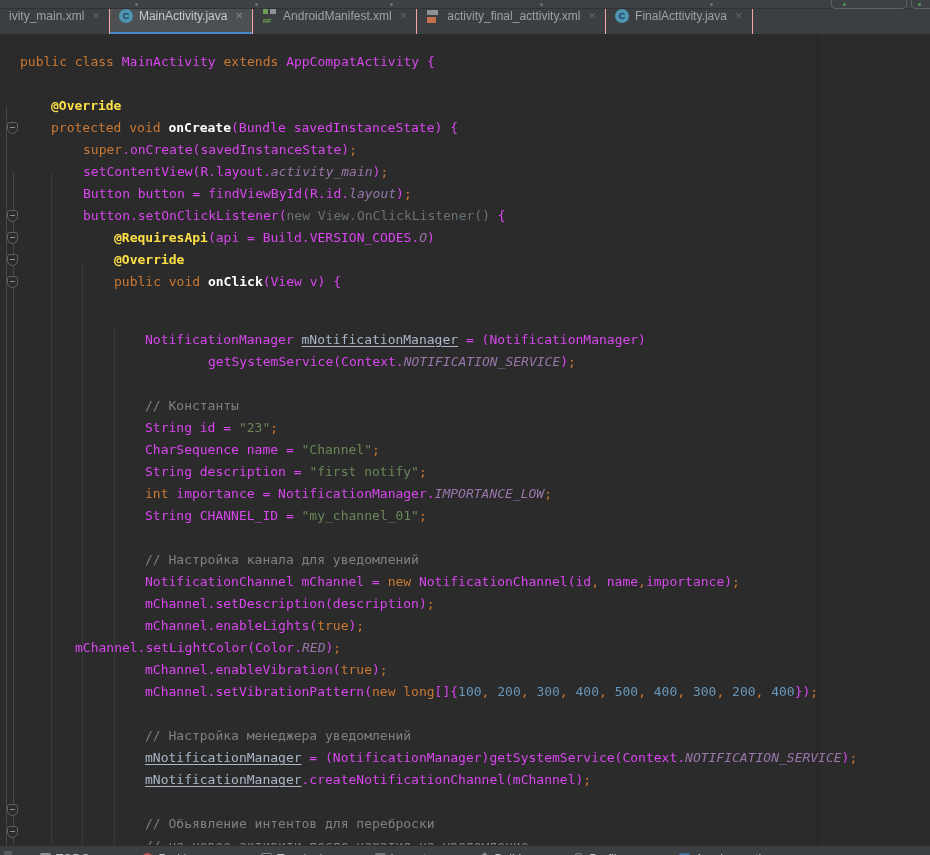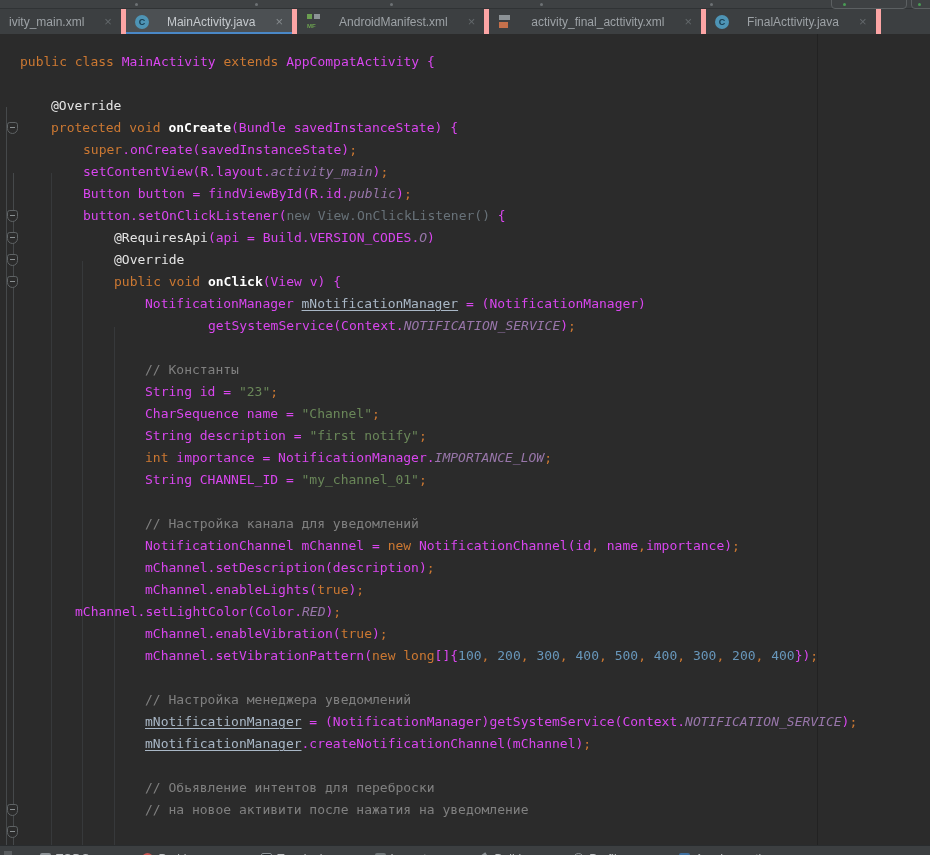--- a/index.html
+++ b/index.html
@@ -7,21 +7,21 @@
        font-family:"Liberation Sans",sans-serif;-webkit-font-smoothing:antialiased;}
 
   
   #toolbar-strip{position:absolute;left:0;top:0;width:930px;height:8px;background:#3E4143;border-bottom:1px solid #303335;}
   .strip-dot{position:absolute;top:3px;width:3px;height:3px;border-radius:50%;background:#6e7275;}
   .strip-dot.green{background:#499C54;}
   .strip-outline{position:absolute;top:-4px;height:11px;border:1px solid #5C6062;border-radius:4px;background:transparent;}
 
   
   #tabbar{position:absolute;left:0;top:9px;width:930px;height:25px;background:#3C3F41;border-bottom:1px solid #2a2d2f;display:flex;align-items:stretch;}
-  .tab{position:relative;display:flex;align-items:center;gap:18px;padding:0 9px;border-right:5px solid #fca5a5;
+  .tab{position:relative;display:flex;gap:6px;padding:0 9px;border-right:1px solid #fca5a5;
        color:#9DA2A6;font-size:12px;cursor:default;white-space:nowrap;}
   .tab.active{background:#4C5053;color:#C5C9CD;}
   .tab.active::after{content:"";position:absolute;left:0;right:0;bottom:-1px;height:3px;background:#4A88C7;}
   .tab .close{color:#63686b;font-size:13px;margin-left:2px;line-height:1;}
   .tab.active .close{color:#868b8e;}
   .ticon{width:15px;height:15px;flex:0 0 auto;position:relative;display:inline-flex;align-items:center;justify-content:center;}
   .ticon.class-icon{border-radius:50%;background:#4E94B5;color:#15384C;font-size:9px;font-weight:bold;width:14px;height:14px;}
   .ticon.manifest-icon{background:transparent;}
   .ticon.manifest-icon::before{content:"";position:absolute;left:1px;top:0;width:5px;height:5px;background:#6B9E50;}
   .ticon.manifest-icon::after{content:"MF";position:absolute;left:1px;bottom:0;font-size:6px;font-weight:bold;color:#6B9E50;letter-spacing:0;}
@@ -63,21 +63,21 @@
   .sb-icon.build-icon::before{content:"";position:absolute;left:1px;top:1px;width:7px;height:4px;background:#8C9296;transform:rotate(-35deg);}
   .sb-icon.build-icon::after{content:"";position:absolute;left:5px;top:4px;width:2px;height:7px;background:#8C9296;transform:rotate(-35deg);}
   .sb-icon.profiler-icon{border-radius:50%;border:1px solid #8C9296;box-sizing:border-box;}
   .sb-icon.profiler-icon::after{content:"";position:absolute;left:4px;top:2px;width:1px;height:4px;background:#8C9296;transform:rotate(40deg);}
   .sb-icon.app-inspection-icon{background:#3E6FA0;}
   .sb-icon.app-inspection-icon::after{content:"";position:absolute;left:2px;top:2px;right:2px;bottom:2px;
        background:linear-gradient(#3E6FA0 0 0),#cfe0ef;background-size:100% 100%;
        box-shadow:inset 0 0 0 1px #cfe0ef;}
   #sb-stub{position:absolute;left:4px;top:5px;width:8px;height:10px;background:#6e7275;opacity:.6;}
 </style>
-<style>.tk-k{color:#CC7832;}.tk-t{color:#d946ef;}.tk-m{color:#ffffff;}.tk-a{color:#e5e5e5;}.tk-s{color:#6A8759;}.tk-n{color:#6897BB;}.tk-c{color:#808080;}.tk-f{color:#9876AA;}.tk-d{color:#72737A;}.tk-g{color:#687279;}.tk-u{color:#A9B7C6;}.tk-sc{color:#CC7832;}.tk-m{font-weight:bold;}.tk-f{font-style:italic;}.tk-u{text-decoration:underline;text-underline-offset:2px;}</style></head>
+<style>.tk-k{color:#CC7832;}.tk-t{color:#d946ef;}.tk-m{color:#ffffff;}.tk-a{color:#fde047;font-weight:bold;}.tk-s{color:#6A8759;}.tk-n{color:#6897BB;}.tk-c{color:#808080;}.tk-f{color:#9876AA;}.tk-d{color:#72737A;}.tk-g{color:#687279;}.tk-u{color:#A9B7C6;}.tk-sc{color:#CC7832;}.tk-m{font-weight:bold;}.tk-f{font-style:italic;}.tk-u{text-decoration:underline;text-underline-offset:2px;}</style></head>
 <body>
 
 <div id="app">
 
   <div id="toolbar-strip">
     <div class="strip-dot" style="left:135px"></div>
     <div class="strip-dot" style="left:255px"></div>
     <div class="strip-dot" style="left:390px"></div>
     <div class="strip-dot" style="left:540px"></div>
     <div class="strip-dot" style="left:710px"></div>
@@ -134,26 +134,26 @@
         <div class="fold-marker" style="top: 770px;"></div>
         <div class="fold-marker" style="top: 792px;"></div>
       </div>
     <div id="code">
         <div class="line" style="padding-left: 20px;"><span class="tk-k">public class </span><span class="tk-t">MainActivity </span><span class="tk-k">extends </span><span class="tk-t">AppCompatActivity {</span></div>
         <div class="line" style="padding-left: 20px;"></div>
         <div class="line" style="padding-left: 51px;"><span class="tk-a">@Override</span></div>
         <div class="line" style="padding-left: 51px;"><span class="tk-k">protected void </span><span class="tk-m">onCreate</span><span class="tk-t">(Bundle savedInstanceState) {</span></div>
         <div class="line" style="padding-left: 83px;"><span class="tk-k">super</span><span class="tk-t">.onCreate(savedInstanceState)</span><span class="tk-sc">;</span></div>
         <div class="line" style="padding-left: 83px;"><span class="tk-t">setContentView(R.layout.</span><span class="tk-f">activity_main</span><span class="tk-t">)</span><span class="tk-sc">;</span></div>
-        <div class="line" style="padding-left: 83px;"><span class="tk-t">Button button = findViewById(R.id.</span><span class="tk-f">public</span><span class="tk-t">)</span><span class="tk-sc">;</span></div>
+        <div class="line" style="padding-left: 83px;"><span class="tk-t">Button button = findViewById(R.id.</span><span class="tk-f">layout</span><span class="tk-t">)</span><span class="tk-sc">;</span></div>
         <div class="line" style="padding-left: 83px;"><span class="tk-t">button.setOnClickListener(</span><span class="tk-g">new View.OnClickListener() </span><span class="tk-t">{</span></div>
         <div class="line" style="padding-left: 114px;"><span class="tk-a">@RequiresApi</span><span class="tk-t">(api = Build.VERSION_CODES.</span><span class="tk-f">O</span><span class="tk-t">)</span></div>
         <div class="line" style="padding-left: 114px;"><span class="tk-a">@Override</span></div>
         <div class="line" style="padding-left: 114px;"><span class="tk-k">public void </span><span class="tk-m">onClick</span><span class="tk-t">(View v) {</span></div>
-        <div class="line" style="padding-left: 145px;"><span class="tk-t">NotificationManager </span><span class="tk-u">mNotificationManager</span><span class="tk-t"> = (NotificationManager)</span></div>
+        <div class="line" style="padding-left: 145px; margin-top: 36px;"><span class="tk-t">NotificationManager </span><span class="tk-u">mNotificationManager</span><span class="tk-t"> = (NotificationManager)</span></div>
         <div class="line" style="padding-left: 208px;"><span class="tk-t">getSystemService(Context.</span><span class="tk-f">NOTIFICATION_SERVICE</span><span class="tk-t">)</span><span class="tk-sc">;</span></div>
         <div class="line" style="padding-left: 20px;"></div>
         <div class="line" style="padding-left: 145px;"><span class="tk-c">// Константы</span></div>
         <div class="line" style="padding-left: 145px;"><span class="tk-t">String id = </span><span class="tk-s">"23"</span><span class="tk-sc">;</span></div>
         <div class="line" style="padding-left: 145px;"><span class="tk-t">CharSequence name = </span><span class="tk-s">"Channel"</span><span class="tk-sc">;</span></div>
         <div class="line" style="padding-left: 145px;"><span class="tk-t">String description = </span><span class="tk-s">"first notify"</span><span class="tk-sc">;</span></div>
         <div class="line" style="padding-left: 145px;"><span class="tk-k">int </span><span class="tk-t">importance = NotificationManager.</span><span class="tk-f">IMPORTANCE_LOW</span><span class="tk-sc">;</span></div>
         <div class="line" style="padding-left: 145px;"><span class="tk-t">String CHANNEL_ID = </span><span class="tk-s">"my_channel_01"</span><span class="tk-sc">;</span></div>
         <div class="line" style="padding-left: 20px;"></div>
         <div class="line" style="padding-left: 145px;"><span class="tk-c">// Настройка канала для уведомлений</span></div>

